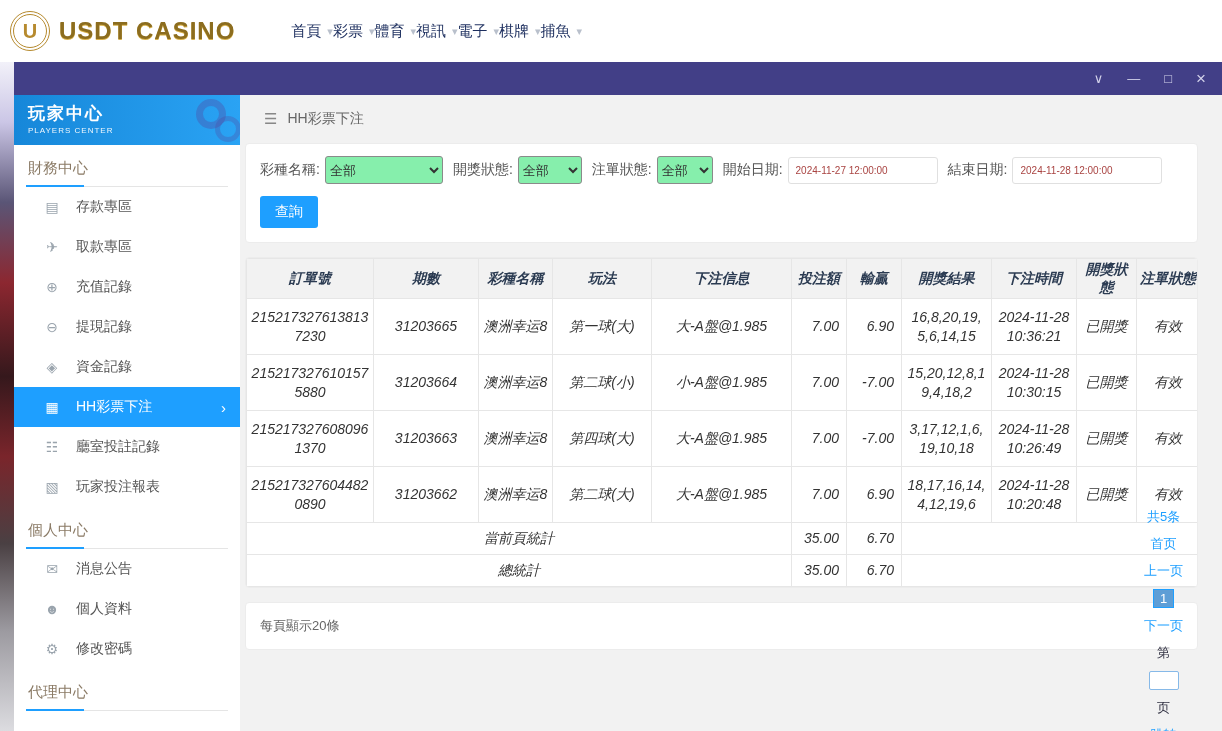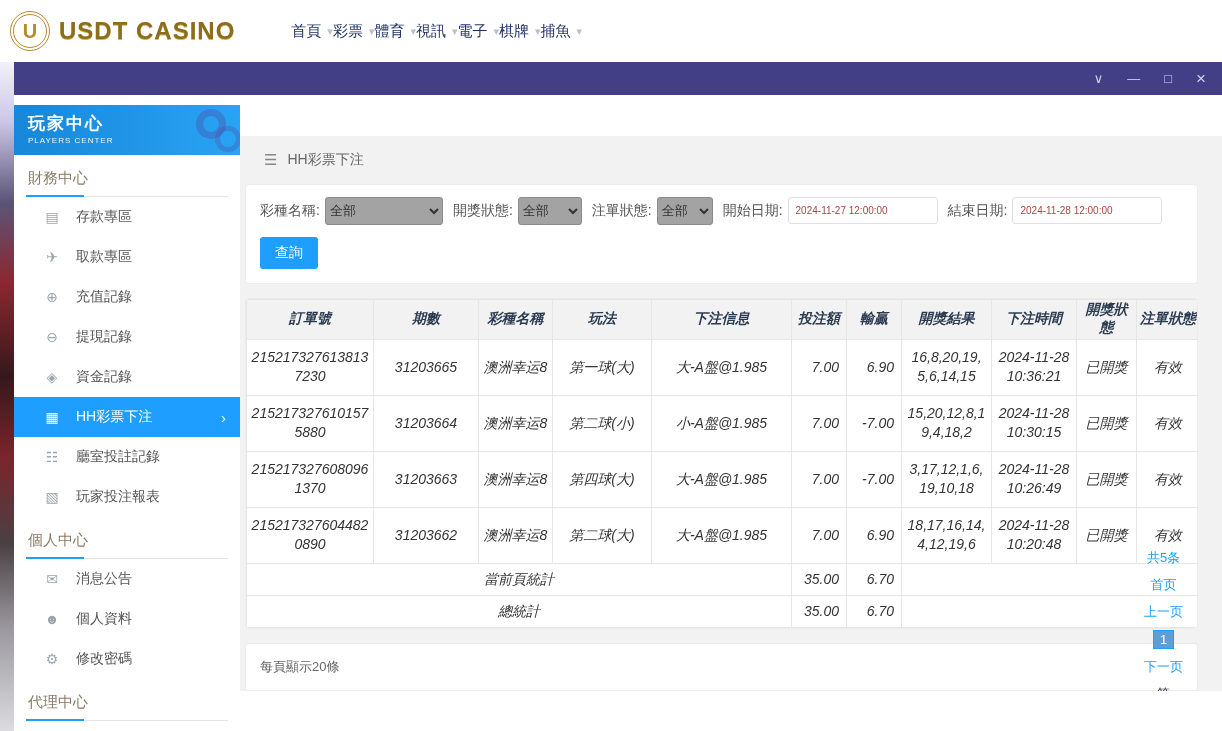--- a/index.html
+++ b/index.html
@@ -37,21 +37,21 @@
 
   
   .bg-strip {
     position:absolute; top:62px; left:0; width:14px; bottom:0;
     background:linear-gradient(180deg,
       #f2f1f9 0%, #cbc6e6 9%, #5a5576 21%, #8c2730 33%, #35181c 47%,
       #7a252b 59%, #4a4043 72%, #9c9aa0 85%, #dcdce0 100%);
   }
 
   
-  .app { position:absolute; top:95px; left:14px; right:0; bottom:0; display:flex;align-items:center; }
+  .app { position:absolute; top:95px; left:14px; right:0; bottom:0; display:flex; }
 
   
   .sidebar { width:226px; flex-shrink:0; background:#fff; overflow:hidden; }
   .sidebar-header {
     height:50px; background:linear-gradient(90deg,#1687d9,#2aa3f4);
     color:#fff; padding:7px 14px; position:relative; overflow:hidden;
   }
   .sidebar-header .sh-title { font-size:17px; font-weight:bold; letter-spacing:2px; }
   .sidebar-header .sh-sub { font-size:8px; letter-spacing:1px; opacity:.92; margin-top:1px; }
   .sh-deco { position:absolute; right:14px; top:4px; width:30px; height:30px;
@@ -80,21 +80,21 @@
   .page-header { height:48px; display:flex; align-items:center; gap:10px; padding-left:24px; color:#666; font-size:14px; }
   .menu-icon { color:#888; font-size:15px; cursor:pointer; }
 
   .panel { background:#fff; border:1px solid #ececec; border-radius:4px; margin:0 24px 0 5px; }
 
   .filter-panel { padding:12px 14px 14px; }
   .filter-row { display:flex; align-items:center; font-size:14px; color:#555; white-space:nowrap; }
   .filter-row label { margin:0 5px 0 10px; }
   .filter-row label:first-child { margin-left:0; }
   select { height:28px; border:1px solid #8a8a8a; border-radius:3px; font-size:13px;
-    background:#a3a3a3; color:#333; font-family:inherit; }
+    background:#86efac; color:#333; font-family:inherit; }
   .sel-lottery { width:118px; } .sel-draw { width:64px; } .sel-bet { width:56px; }
   .date-input { width:150px; height:27px; border:1px solid #e0e0e0; border-radius:3px;
     font-size:10px; color:#a94442; padding:0 7px; font-family:inherit; }
   .search-btn { margin-top:12px; background:#1e9fff; color:#fff; border:none; border-radius:3px;
     padding:7px 15px; font-size:14px; cursor:pointer; font-family:inherit; }
 
   .table-panel { margin-top:14px; overflow:hidden; }
   table { width:100%; border-collapse:collapse; table-layout:fixed;font-style:italic; }
   th { background:#f2f2f2; color:#2b3b52; font-size:14px; font-weight:bold;
     height:40px; border:1px solid #e6e6e6; padding:0 2px; }

